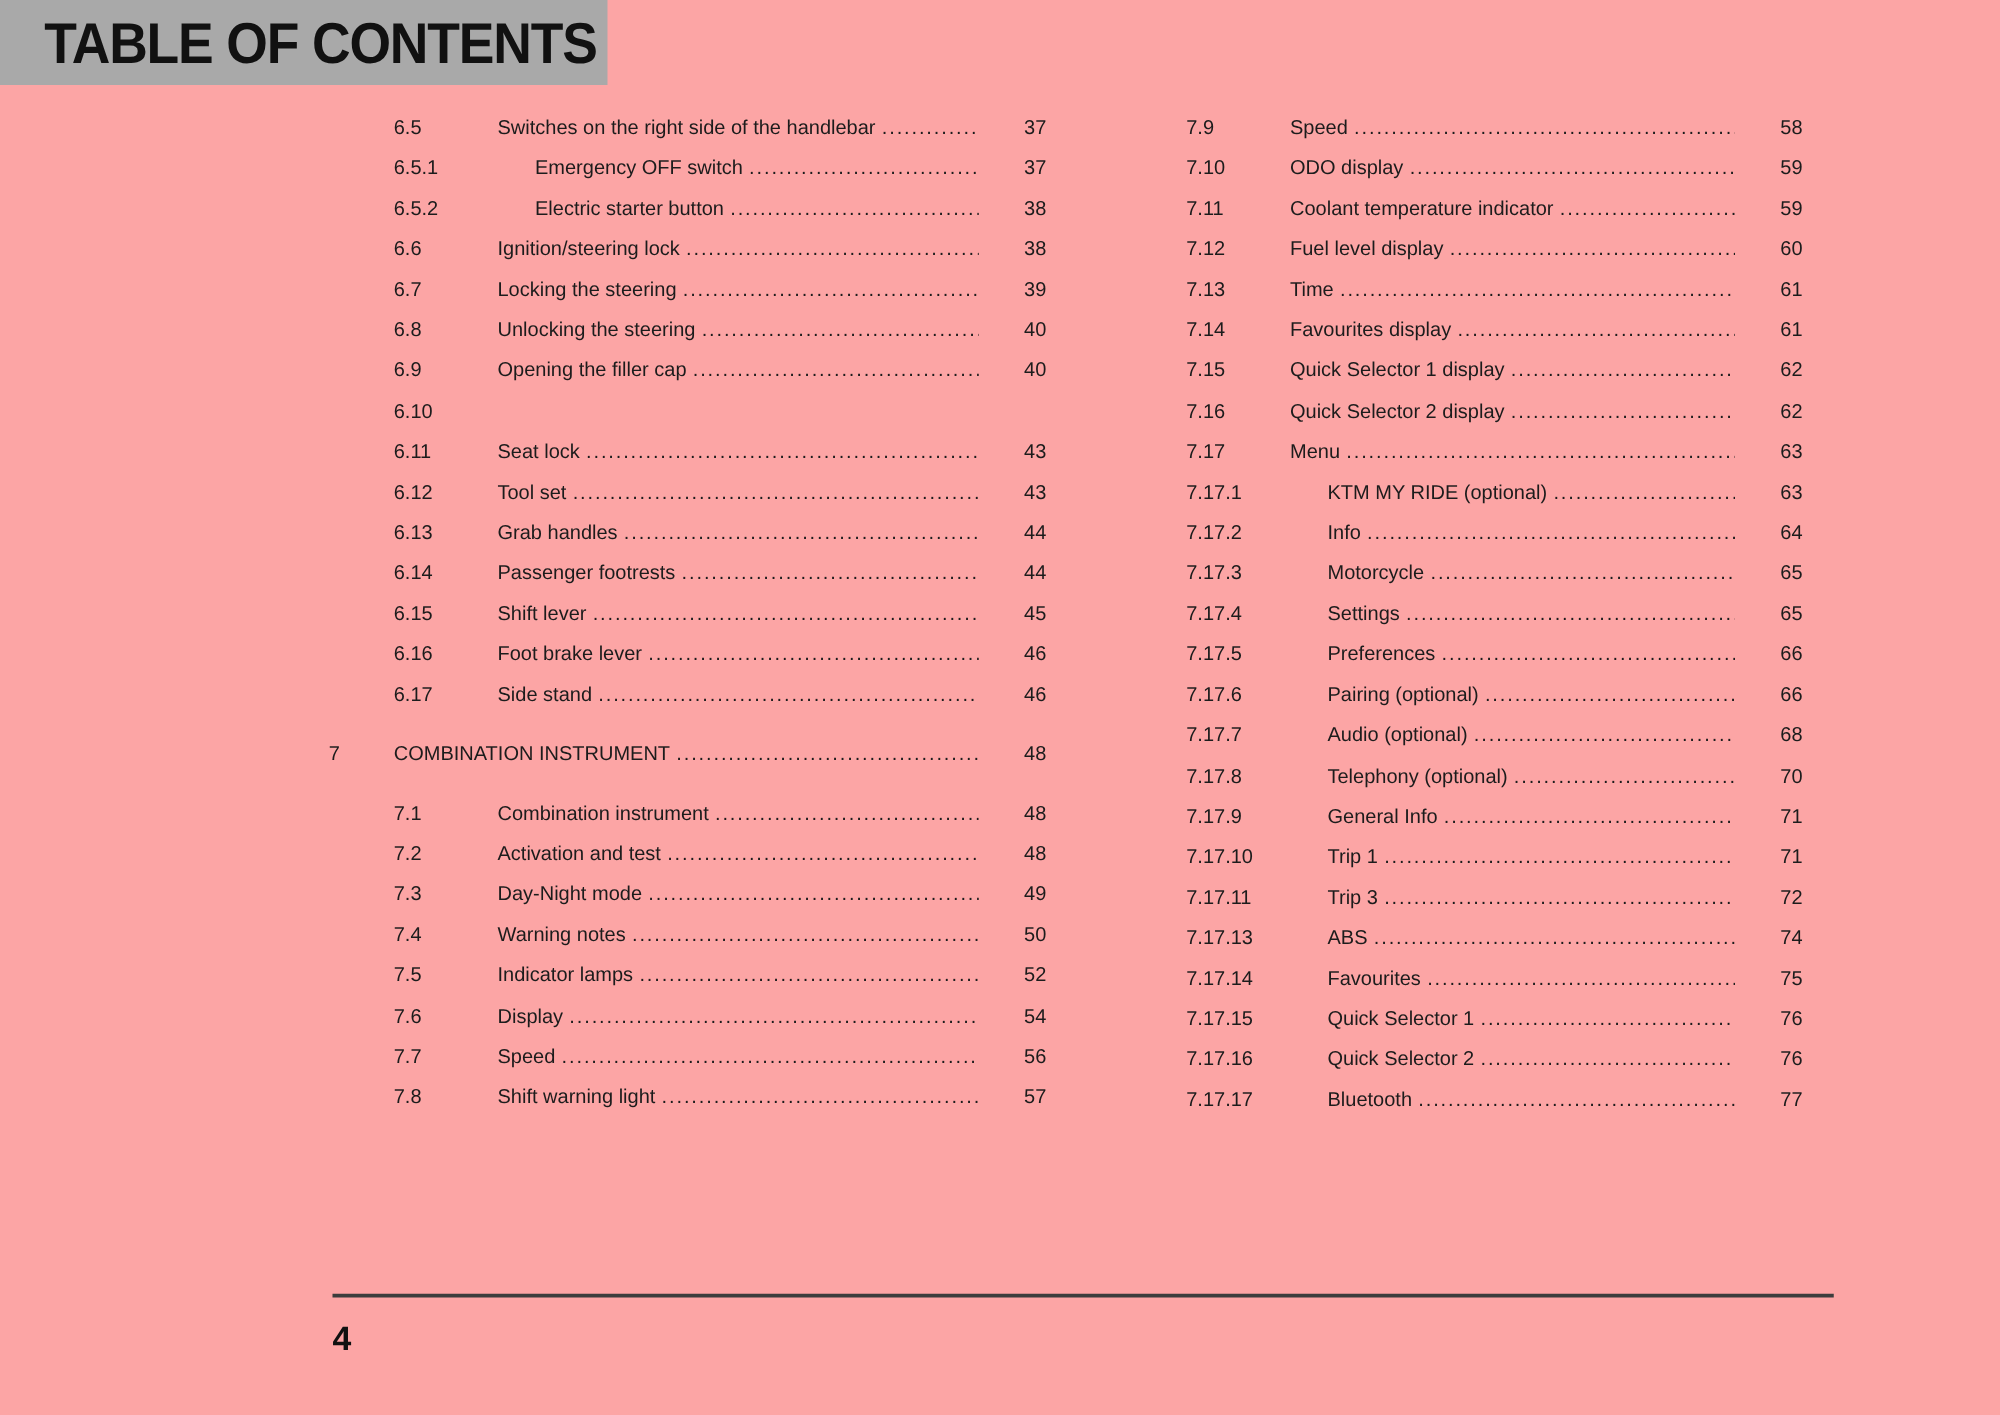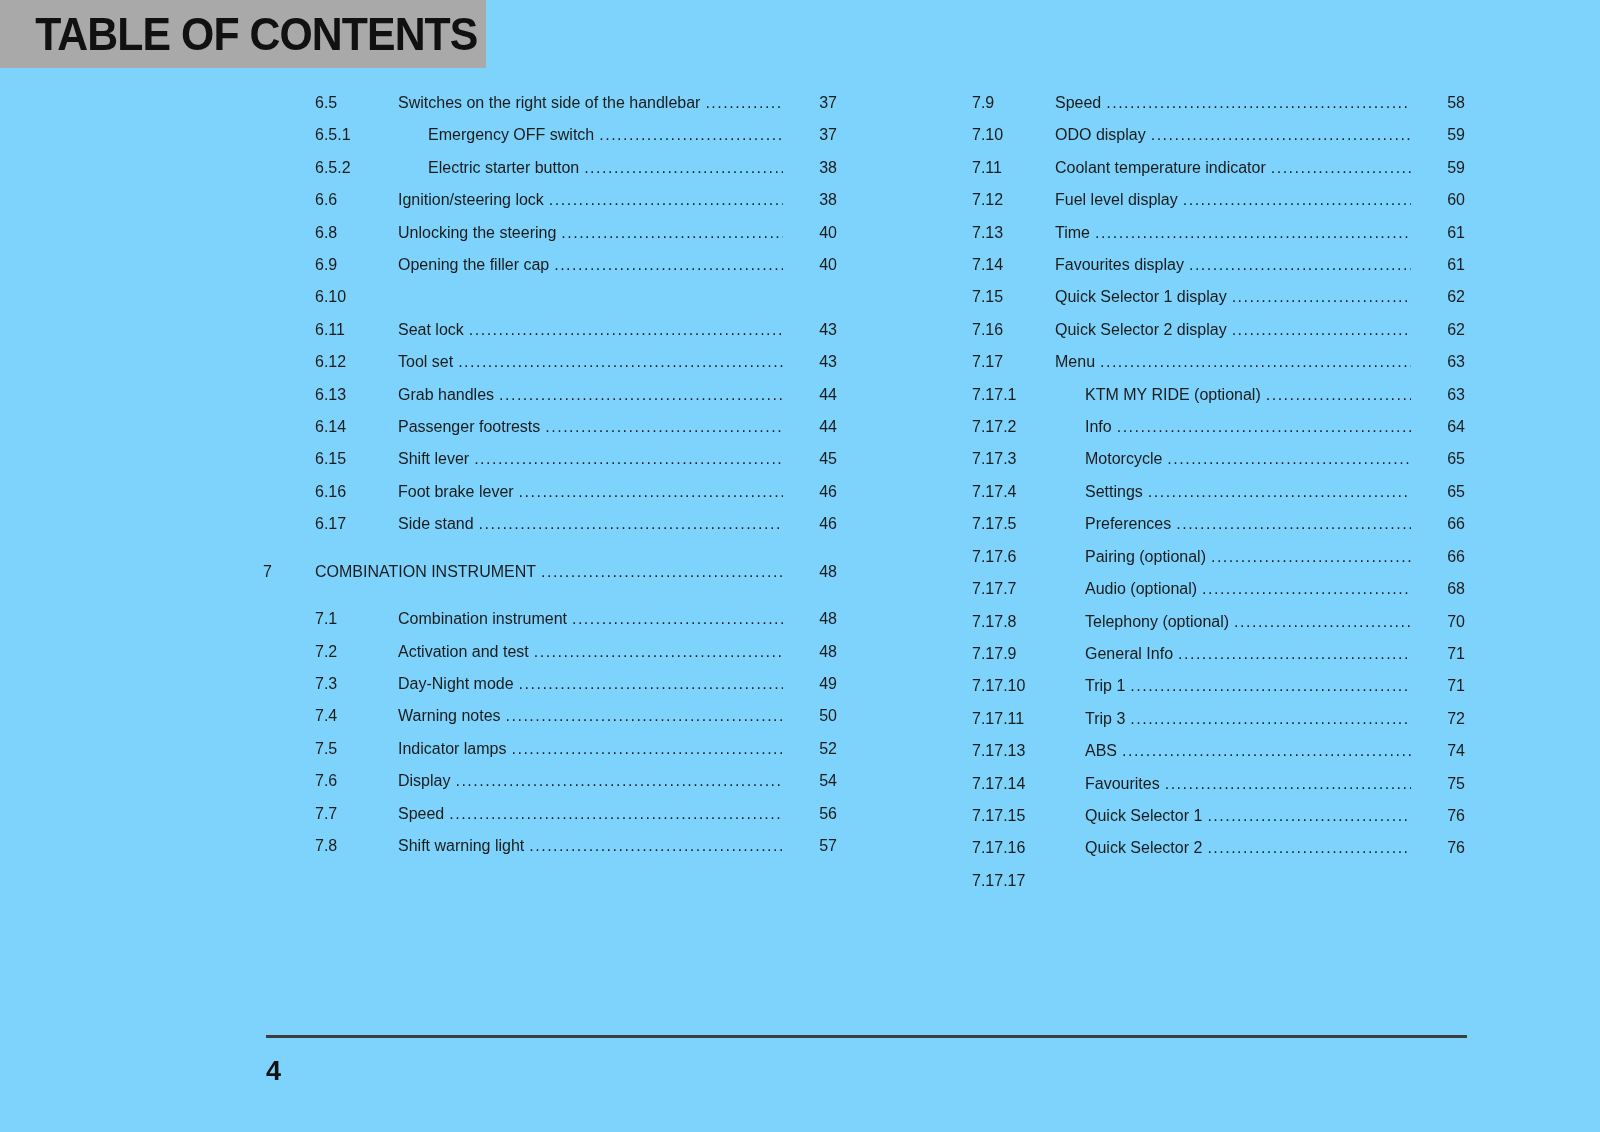--- a/index.html
+++ b/index.html
@@ -1,19 +1,19 @@
 <!DOCTYPE html>
 <html style="--header-bg: #a9a9a9; --rule-color: #3d3d3d;"><head>
 <meta charset="utf-8">
 <style>
   html,body { margin:0; padding:0; background:#ffffff; }
   .page {
     position:relative;
     width:1600px; height:1132px;
-    background:#7dd3fc;
+    background:#fca5a5;
     font-family:"Liberation Sans", sans-serif;
     color:#1c1c1c;
     overflow:hidden;
   }
   
   .header {
     position:absolute; left:0; top:0;
     width:486px; height:68px;
     background:var(--header-bg,#a9a9a9);
     display:flex; align-items:center;
@@ -26,21 +26,21 @@
     transform-origin:left center;
     white-space:nowrap;
     color:#111111;
   }
   
   .col {
     position:absolute; top:87px;
     font-size:16px; line-height:32.4px;
   }
   .col-left  { left:263px; width:574px; }
-  .col-right { left:920px; width:545px; }
+  .col-right { left:897px; width:545px; }
 
   .row { display:flex; align-items:flex-start; }
   .row .num { flex:none; }
   .row .body { flex:1; display:flex; min-width:0; }
   .row .title { flex:0 1 auto; }
   .row .leader {
     flex:1 1 14px; min-width:14px;
     overflow:hidden; white-space:nowrap;
     margin:0 10px 0 5px;
   }
@@ -106,20 +106,28 @@
 
   <div class="row lvl-section">
     <span class="num">6.6</span>
     <span class="body">
       <span class="title">Ignition/steering lock</span>
       <span class="leader"></span>
       <span class="pg">38</span>
     </span>
   </div>
 
+  <div class="row lvl-section">
+    <span class="num">6.7</span>
+    <span class="body">
+      <span class="title">Locking the steering</span>
+      <span class="leader"></span>
+      <span class="pg">39</span>
+    </span>
+  </div>
 
   <div class="row lvl-section">
     <span class="num">6.8</span>
     <span class="body">
       <span class="title">Unlocking the steering</span>
       <span class="leader"></span>
       <span class="pg">40</span>
     </span>
   </div>
 
@@ -493,19 +501,24 @@
     <span class="num">7.17.16</span>
     <span class="body">
       <span class="title">Quick Selector 2</span>
       <span class="leader"></span>
       <span class="pg">76</span>
     </span>
   </div>
 
   <div class="row lvl-subsection">
     <span class="num">7.17.17</span>
+    <span class="body">
+      <span class="title">Bluetooth</span>
+      <span class="leader"></span>
+      <span class="pg">77</span>
+    </span>
   </div>
 </div>
 
   <div class="footer-rule"></div>
   <div class="page-num">4</div>
 
 </div>
 
 </body></html>

